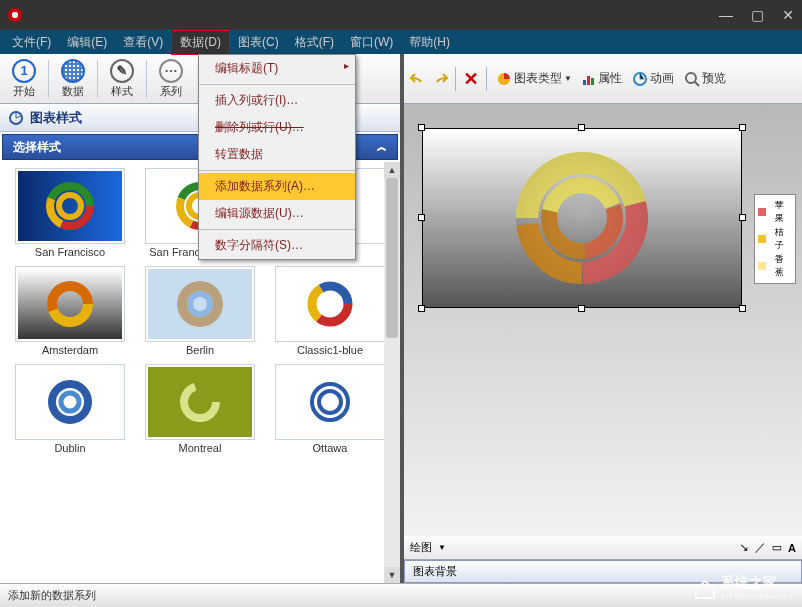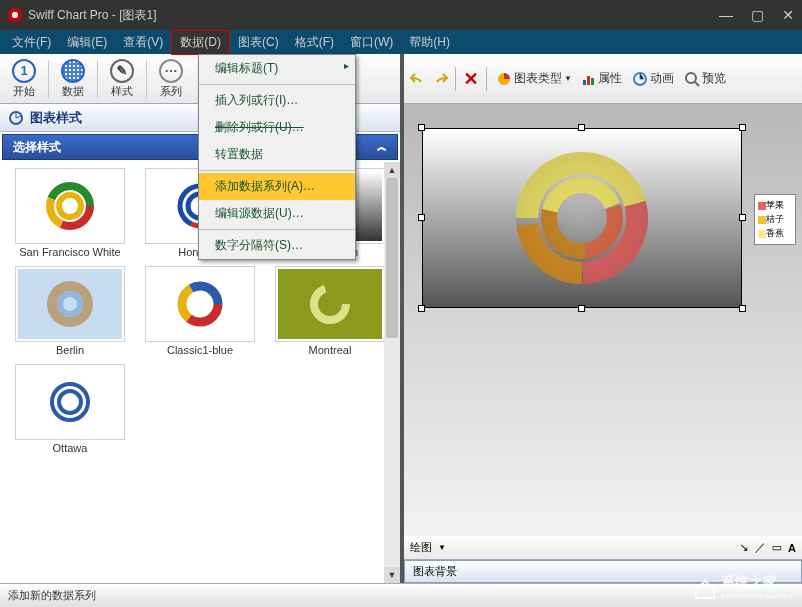--- a/index.html
+++ b/index.html
@@ -8,21 +8,21 @@
 .titlebar { height: 30px; background: #333; color: #ccc; display: flex; align-items: center; padding: 0 8px; font-size: 12px; }
 .titlebar .icon { width: 14px; height: 14px; border-radius: 50%; background: radial-gradient(circle, #fff 30%, #c00 35%); margin-right: 6px; }
 .titlebar .controls { margin-left: auto; display: flex; gap: 18px; color: #ccc; font-size: 14px; }
 .titlebar .controls span { cursor: pointer; }
 
 .menubar { height: 24px; background: #0c4a6e; display: flex; align-items: center; padding: 0 4px; position: relative; z-index: 50; }
 .menubar .menu-item { color: #ccc; font-size: 12px; padding: 3px 8px; cursor: pointer; position: relative; }
 .menubar .menu-item.active { border: 1px solid #d00; background: #333; }
 
 .dropdown { position: absolute; top: 54px; left: 198px; width: 158px; background: #f0f0f0; border: 1px solid #888; box-shadow: 2px 2px 4px rgba(0,0,0,0.4); z-index: 100; font-size: 12px; }
-.dropdown .dd-item { padding: 5px 16px; cursor: pointer; white-space: nowrap; color: #14532d; position: relative; }
+.dropdown .dd-item { padding: 5px 16px; cursor: pointer; white-space: nowrap; color: #7f1d1d; position: relative; }
 .dropdown .dd-item.highlighted { background: #ffc730; }
 .dropdown .dd-item.has-sub::after { content: "▸"; position: absolute; right: 6px; font-size: 10px; }
 .dropdown .dd-sep { height: 1px; background: #c0c0c0; margin: 2px 0; }
 .dropdown .dd-item del { text-decoration: line-through; margin-top: 28px; }
 
 .app-body { display: flex; height: 529px; }
 .left-panel { width: 400px; background: #fff; display: flex; flex-direction: column; }
 .toolbar-left { height: 50px; background: linear-gradient(#fdfdfd, #e8e8e8); border-bottom: 1px solid #99a8c8; display: flex; align-items: center; padding: 2px 6px; gap: 6px; }
 .tool-btn { display: flex; flex-direction: column; align-items: center; font-size: 11px; color: #333; cursor: pointer; padding: 2px 6px; }
 .tool-btn .circ { width: 24px; height: 24px; border-radius: 50%; border: 2px solid; display: flex; align-items: center; justify-content: center; font-weight: bold; font-size: 13px; margin-bottom: 1px; }
@@ -57,37 +57,36 @@
 .rbtn { display: flex; align-items: center; font-size: 12px; color: #333; padding: 2px 4px; cursor: pointer; gap: 2px; white-space: nowrap; }
 .rsep { width: 1px; height: 24px; background: #aab4cc; margin: 0 3px; }
 
 .canvas-area { flex: 1; background: linear-gradient(#b8b8b8, #f2f2f2); position: relative; padding: 26px 10px 10px; }
 .canvas-frame { position: absolute; left: 18px; top: 24px; width: 320px; height: 180px; }
 .sel-handle { position: absolute; width: 7px; height: 7px; background: #fff; border: 1px solid #000; }
 .canvas-chart { width: 100%; height: 100%; background: linear-gradient(#fff, #555); display: flex; align-items: center; justify-content: center; border: 1px solid #000; }
 .big-donut { width: 140px; height: 140px; position: relative; }
 
 .legend-box { position: absolute; right: 6px; top: 90px; width: 42px; border: 1px solid #888; background: #fff; padding: 3px; font-size: 9px; }
-.legend-row { display: flex; align-items: center; gap: 0; margin: 1px 0; }
+.legend-row { display: flex; align-items: center; gap: 9px; margin: 1px 0; }
 .legend-sw { width: 8px; height: 8px; }
 
 .bottom-tabs { display: flex; }
 .bottom-tab { flex: 1; background: linear-gradient(#fdfdfd, #dbe2ef); border: 1px solid #8a9ac0; font-size: 11px; padding: 3px 8px; display: flex; align-items: center; gap: 4px; }
 .mini-tb { height: 24px; background: linear-gradient(#fdfdfd,#e8e8e8); border-bottom: 1px solid #99a8c8; display: flex; align-items: center; padding: 0 6px; gap: 6px; font-size: 11px; }
 
 .statusbar { height: 24px; background: linear-gradient(#fdfdfd, #e0e0e0); border-top: 1px solid #aaa; font-size: 11px; color: #333; display: flex; align-items: center; padding: 0 8px; }
 
 .watermark { position: absolute; right: 8px; bottom: 6px; color: #fff; font-size: 14px; font-weight: bold; opacity: 0.85; display: flex; align-items: flex-end; gap: 4px; z-index: 200; }
 </style>
 </head>
 <body>
 
 <div class="titlebar">
   <div class="icon"></div>
-  <span>Swiff Chart Pro - [图表1]</span>
   <div class="controls">
     <span>—</span>
     <span>▢</span>
     <span>✕</span>
   </div>
 </div>
 
 <div class="menubar">
   <div class="menu-item">文件(F)</div>
   <div class="menu-item">编辑(E)</div>
@@ -148,29 +147,42 @@
     <div class="section-bar">
       <span>选择样式</span>
       <span class="chev">︽</span>
     </div>
 
     <div class="styles-grid">
       <div class="grid-wrap">
 
         <div class="style-item">
           <div class="thumb">
-              <div class="thumb-inner">
+              <div class="thumb-inner" style="background:linear-gradient(90deg,#0a2a6a,#1a6ae0)">
             <svg width="50" height="50" viewBox="0 0 50 50">
                   <circle cx="25" cy="25" r="20" fill="none" stroke="#c92a2a" stroke-width="8" stroke-dasharray="40 100"></circle>
                   <circle cx="25" cy="25" r="20" fill="none" stroke="#e8b20d" stroke-width="8" stroke-dasharray="30 100" stroke-dashoffset="-40"></circle>
                   <circle cx="25" cy="25" r="20" fill="none" stroke="#2a8a2a" stroke-width="8" stroke-dasharray="55 100" stroke-dashoffset="-70"></circle>
                   <circle cx="25" cy="25" r="11" fill="none" stroke="#e8b20d" stroke-width="6"></circle>
                 </svg>
           </div>
             </div>
+          <div class="style-label">San Francisco</div>
+        </div>
+        <div class="style-item">
+          <div class="thumb">
+              <div class="thumb-inner">
+            <svg width="50" height="50" viewBox="0 0 50 50">
+                  <circle cx="25" cy="25" r="20" fill="none" stroke="#c92a2a" stroke-width="8" stroke-dasharray="40 100"></circle>
+                  <circle cx="25" cy="25" r="20" fill="none" stroke="#e8b20d" stroke-width="8" stroke-dasharray="30 100" stroke-dashoffset="-40"></circle>
+                  <circle cx="25" cy="25" r="20" fill="none" stroke="#2a8a2a" stroke-width="8" stroke-dasharray="55 100" stroke-dashoffset="-70"></circle>
+                  <circle cx="25" cy="25" r="11" fill="none" stroke="#e8b20d" stroke-width="6"></circle>
+                </svg>
+          </div>
+            </div>
           <div class="style-label">San Francisco White</div>
         </div>
         <div class="style-item">
           <div class="thumb">
               <div class="thumb-inner">
             <svg width="50" height="50" viewBox="0 0 50 50">
                   <circle cx="25" cy="25" r="20" fill="none" stroke="#c92a2a" stroke-width="5" stroke-dasharray="40 200"></circle>
                   <circle cx="25" cy="25" r="20" fill="none" stroke="#1a4aa8" stroke-width="5" stroke-dasharray="85 200" stroke-dashoffset="-40"></circle>
                   <circle cx="25" cy="25" r="12" fill="none" stroke="#1a4aa8" stroke-width="5"></circle>
                 </svg>
@@ -207,20 +219,31 @@
             <svg width="50" height="50" viewBox="0 0 50 50">
                   <circle cx="25" cy="25" r="18" fill="none" stroke="#c92a2a" stroke-width="9" stroke-dasharray="40 200"></circle>
                   <circle cx="25" cy="25" r="18" fill="none" stroke="#e8b20d" stroke-width="9" stroke-dasharray="35 200" stroke-dashoffset="-40"></circle>
                   <circle cx="25" cy="25" r="18" fill="none" stroke="#2a5aa8" stroke-width="9" stroke-dasharray="38 200" stroke-dashoffset="-75"></circle>
                 </svg>
           </div>
             </div>
           <div class="style-label">Classic1-blue</div>
         </div>
 
+        <div class="style-item">
+          <div class="thumb">
+              <div class="thumb-inner">
+            <svg width="50" height="50" viewBox="0 0 50 50">
+                  <circle cx="25" cy="25" r="18" fill="none" stroke="#2a5aa8" stroke-width="8"></circle>
+                  <circle cx="25" cy="25" r="9" fill="none" stroke="#4a8ad0" stroke-width="5"></circle>
+                </svg>
+          </div>
+            </div>
+          <div class="style-label">Dublin</div>
+        </div>
         <div class="style-item">
           <div class="thumb">
               <div class="thumb-inner" style="background:#8a9a1a">
             <svg width="50" height="50" viewBox="0 0 50 50">
                   <circle cx="25" cy="25" r="16" fill="none" stroke="#dae28a" stroke-width="8" stroke-dasharray="70 200"></circle>
                 </svg>
           </div>
             </div>
           <div class="style-label">Montreal</div>
         </div>

